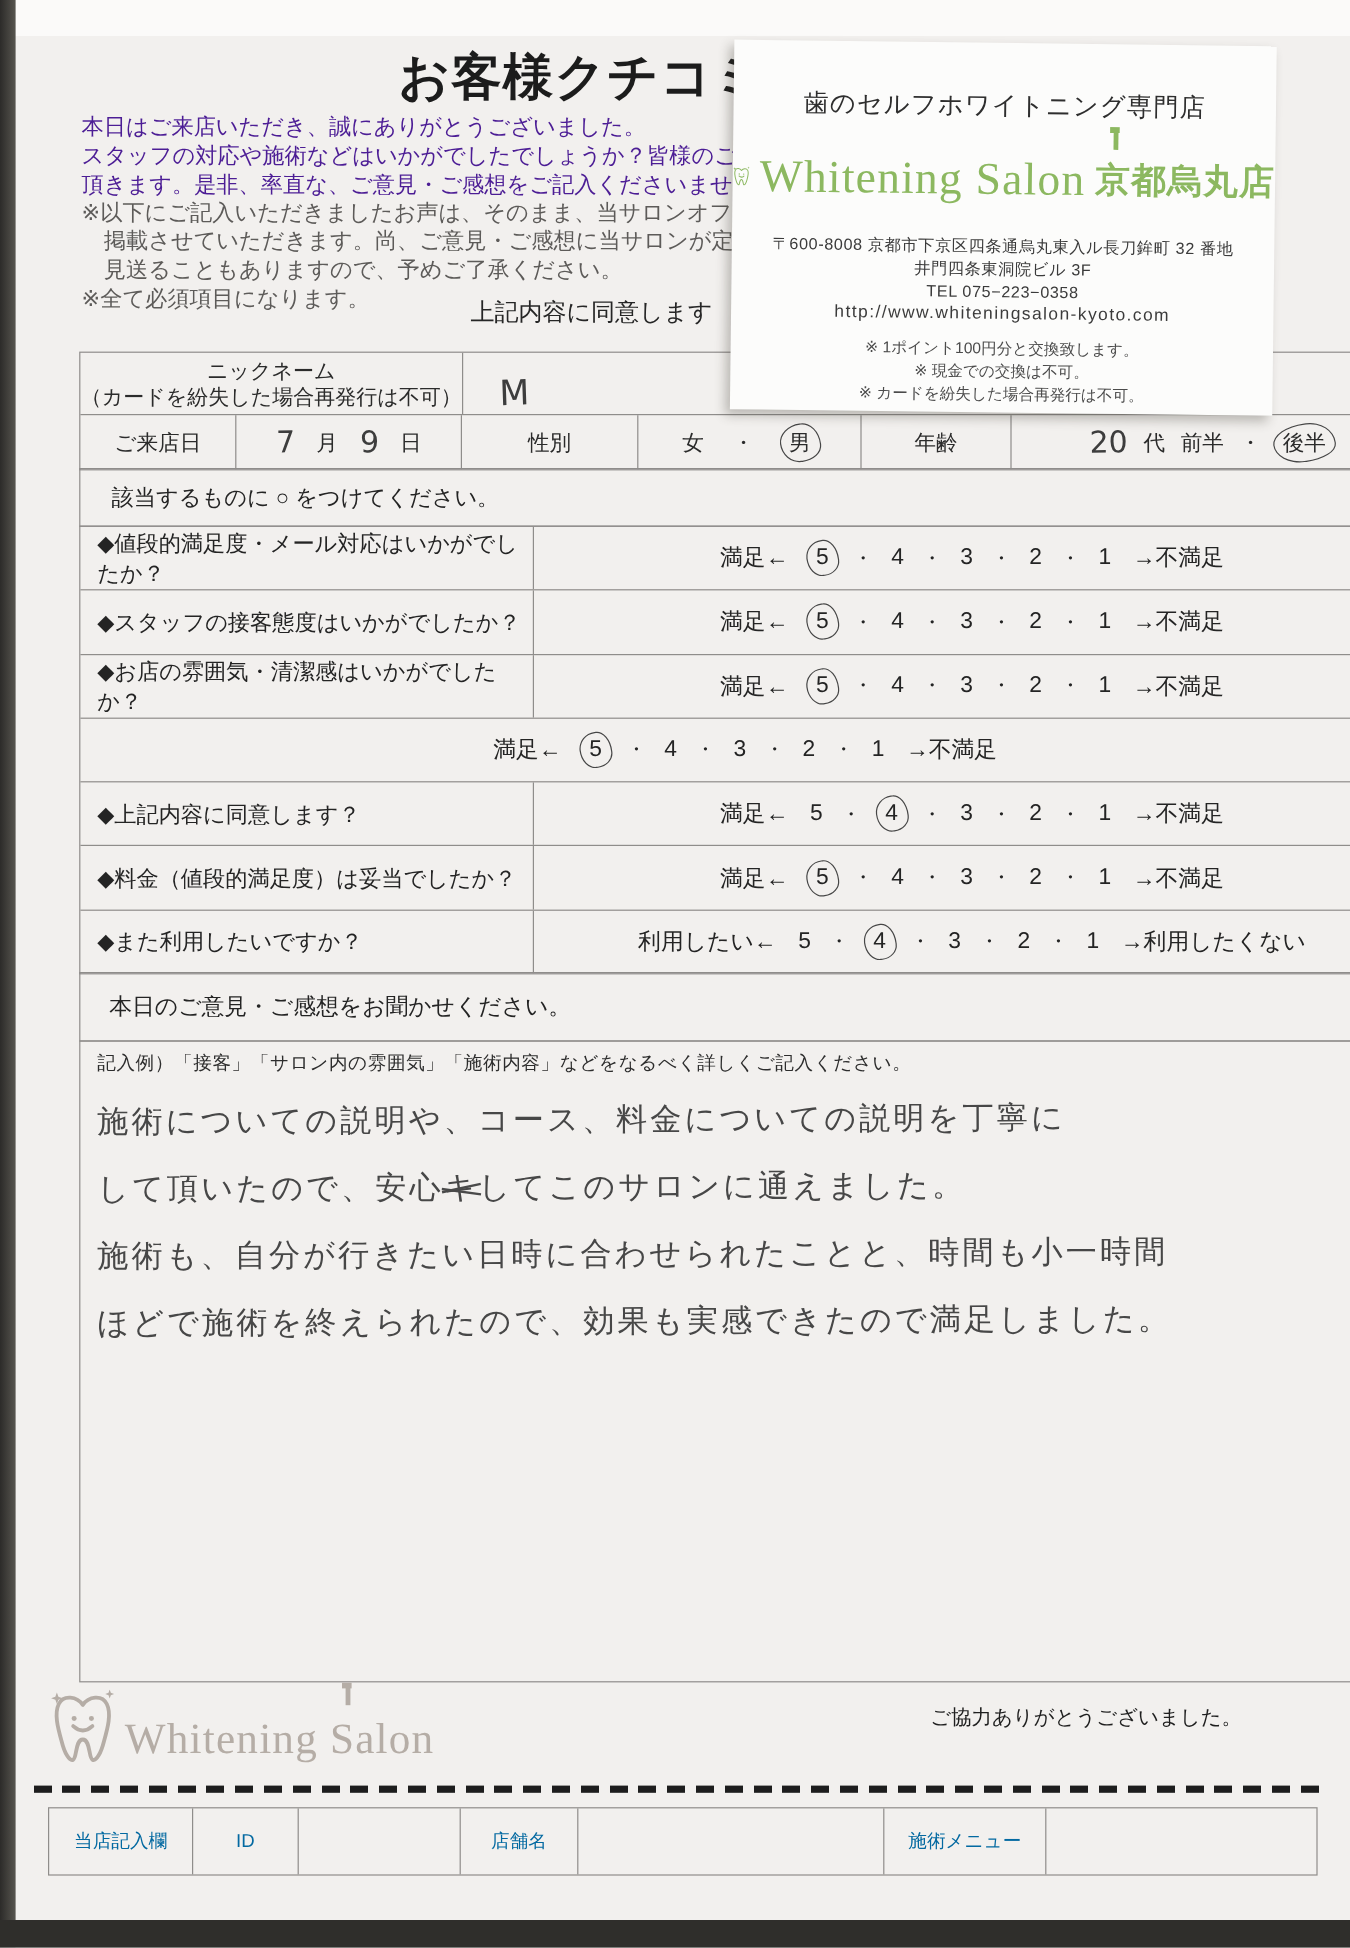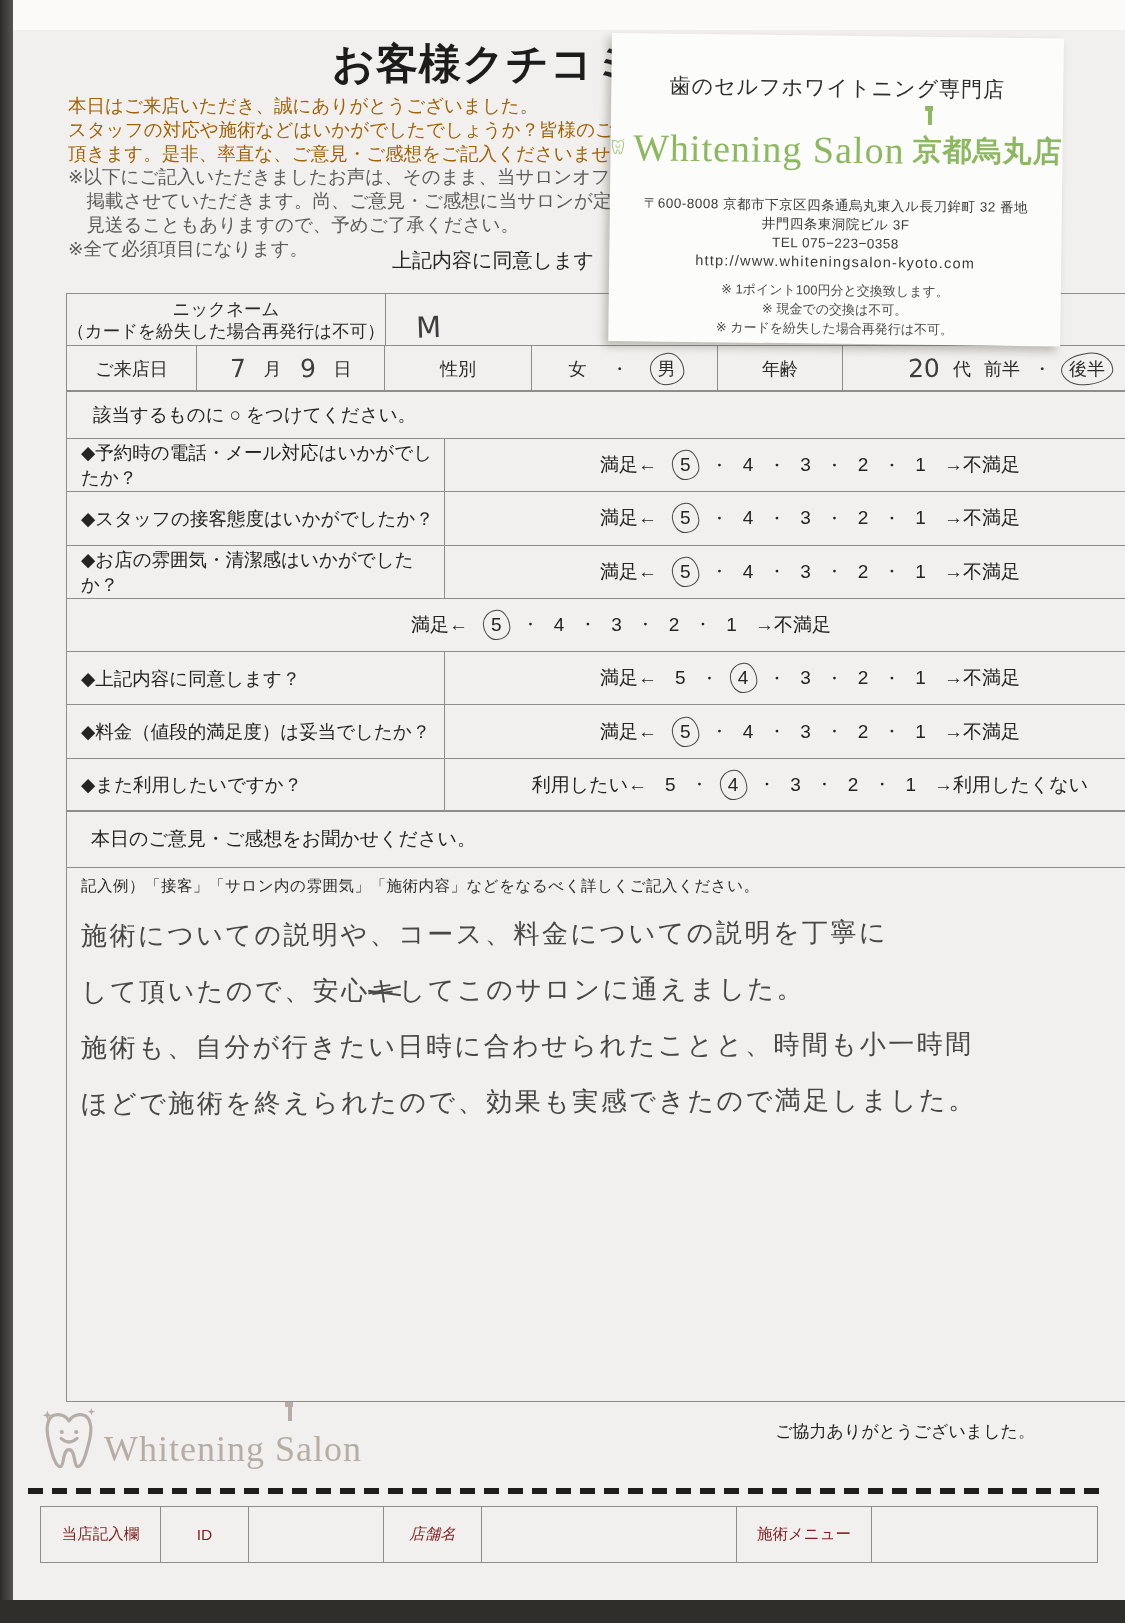--- a/index.html
+++ b/index.html
@@ -5,21 +5,21 @@
   html,body{margin:0;padding:0;background:#4a4a48;}
   .page{position:relative;width:1125px;height:1623px;background:#f2f0ee;overflow:hidden;
         font-family:"Liberation Sans","DejaVu Sans",sans-serif;color:#2a2a2a;}
   .top-band{position:absolute;left:0;top:0;width:1125px;height:30px;background:#fbfaf9;}
   .left-edge{position:absolute;left:0;top:0;width:13px;height:1623px;background:linear-gradient(90deg,#2c2b29,#57554f);}
   .bottom-edge{position:absolute;left:0;top:1600px;width:1125px;height:23px;background:#2f2e2b;}
 
   .form-title{position:absolute;left:332px;top:36px;margin:0;font-size:42px;font-weight:900;
               letter-spacing:1px;color:#1c1c1c;white-space:nowrap;z-index:1;}
   .intro{position:absolute;left:68px;top:94px;z-index:1;}
-  .intro-line{font-size:18.5px;line-height:23.8px;color:#a16207;white-space:pre;}
+  .intro-line{font-size:18.5px;line-height:23.8px;color:#4c1d95;white-space:pre;}
   .intro-line.muted{color:#5d5b59;}
   .agreement{position:absolute;left:392px;top:247px;font-size:20px;color:#262626;z-index:1;white-space:nowrap;}
 
   
   .biz-card{position:absolute;left:612px;top:33px;width:452px;height:308px;background:#fcfcfb;
             box-shadow:-4px 5px 9px rgba(60,55,45,.30);transform:rotate(.7deg);transform-origin:top left;
             z-index:5;text-align:center;}
   .bc-tagline{margin-top:38px;font-size:21px;letter-spacing:1px;color:#2e2e2e;}
   .bc-logo-row{position:relative;margin-top:16px;display:flex;align-items:center;justify-content:center;gap:8px;}
   .tooth-svg{width:58px;height:64px;}
@@ -86,26 +86,26 @@
   .tooth-gray .t-body,.tooth-gray .t-smile{fill:none;stroke:#b5ada6;stroke-width:4;stroke-linecap:round;stroke-linejoin:round;}
   .tooth-gray .t-eye,.tooth-gray .t-star{fill:#b5ada6;}
   .footer-brand{position:relative;font-family:"Liberation Serif","DejaVu Serif",serif;font-size:36px;
                 color:#b5ada6;letter-spacing:1px;white-space:nowrap;padding-bottom:2px;}
   .thanks{position:absolute;right:90px;top:1420px;font-size:17px;color:#1f1f1f;}
   .cut-line{position:absolute;left:28px;top:1488px;width:1078px;height:6px;
             background:repeating-linear-gradient(90deg,#1d1d1d 0 15px,transparent 15px 24px);}
   .office-table{position:absolute;left:40px;top:1506px;width:1058px;height:57px;border:1.2px solid #8f8d8b;
                 box-sizing:border-box;display:flex;}
   .o-cell{border-right:1.2px solid #8f8d8b;box-sizing:border-box;display:flex;align-items:center;
-          justify-content:center;font-size:15.5px;color:#7f1d1d;}
+          justify-content:center;font-size:15.5px;color:#0369a1;}
   .o-cell:last-child{border-right:none;}
   .o-section{width:120px;}
   .o-id-label{width:88px;}
   .o-id-value{width:135px;}
-  .o-store-label{width:98px;font-style:italic;}
+  .o-store-label{width:98px;}
   .o-store-value{width:255px;}
   .o-menu-label{width:135px;}
   .o-menu-value{flex:1;}
 </style>
 </head>
 <body>
 
 <div class="page">
   <div class="top-band"></div>
 
@@ -184,21 +184,21 @@
         <span>・</span>
         <span class="circled">後半</span>
       </div>
     </div>
   </div>
 
   <div class="sec instruction">該当するものに ○ をつけてください。</div>
 
   <div class="sec questions" id="questions">
       <div class="q-row">
-        <div class="q-label">◆予約時の電話・メール対応はいかがでしたか？</div>
+        <div class="q-label">◆値段的満足度・メール対応はいかがでしたか？</div>
         <div class="q-scale">
           <span class="q-left">満足←</span>
           <span class="q-num circled">5</span>
           <span class="q-sep">・</span>
           <span class="q-num">4</span>
           <span class="q-sep">・</span>
           <span class="q-num">3</span>
           <span class="q-sep">・</span>
           <span class="q-num">2</span>
           <span class="q-sep">・</span>

